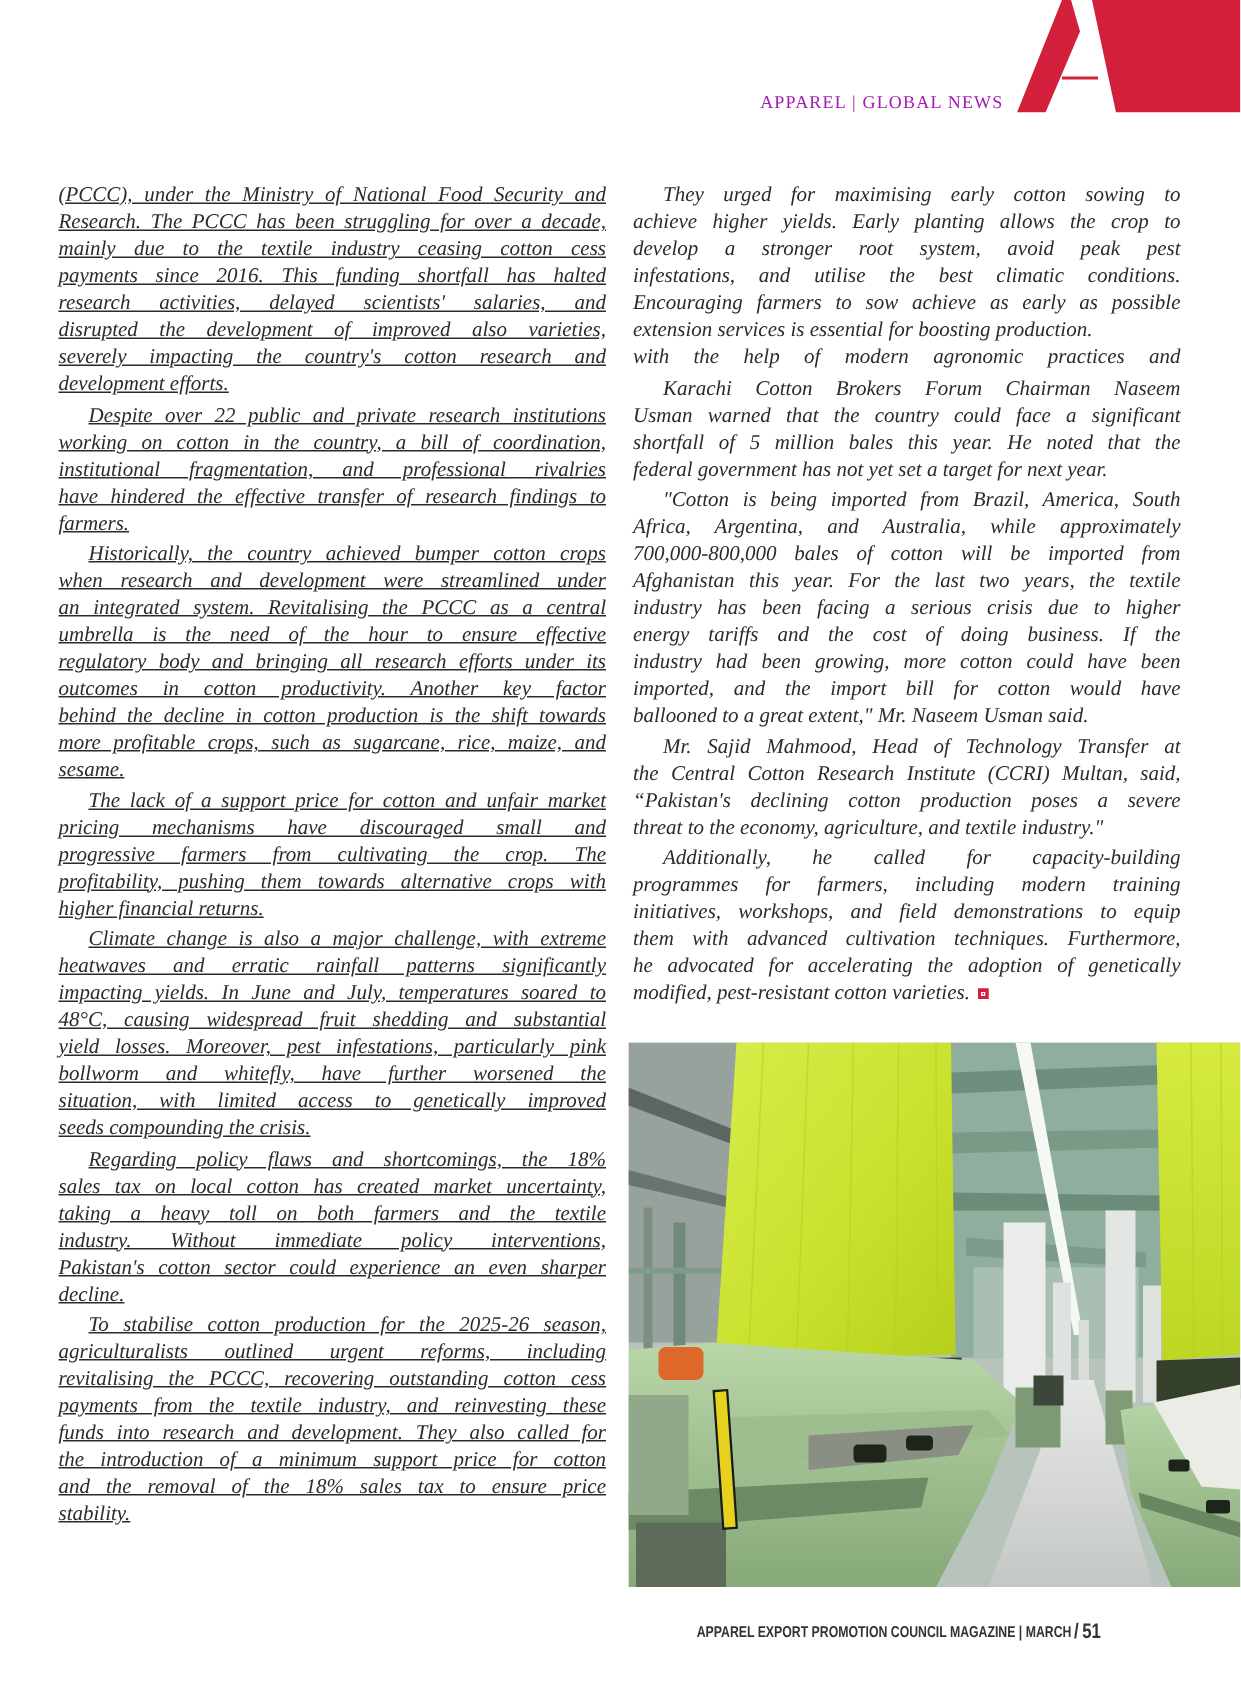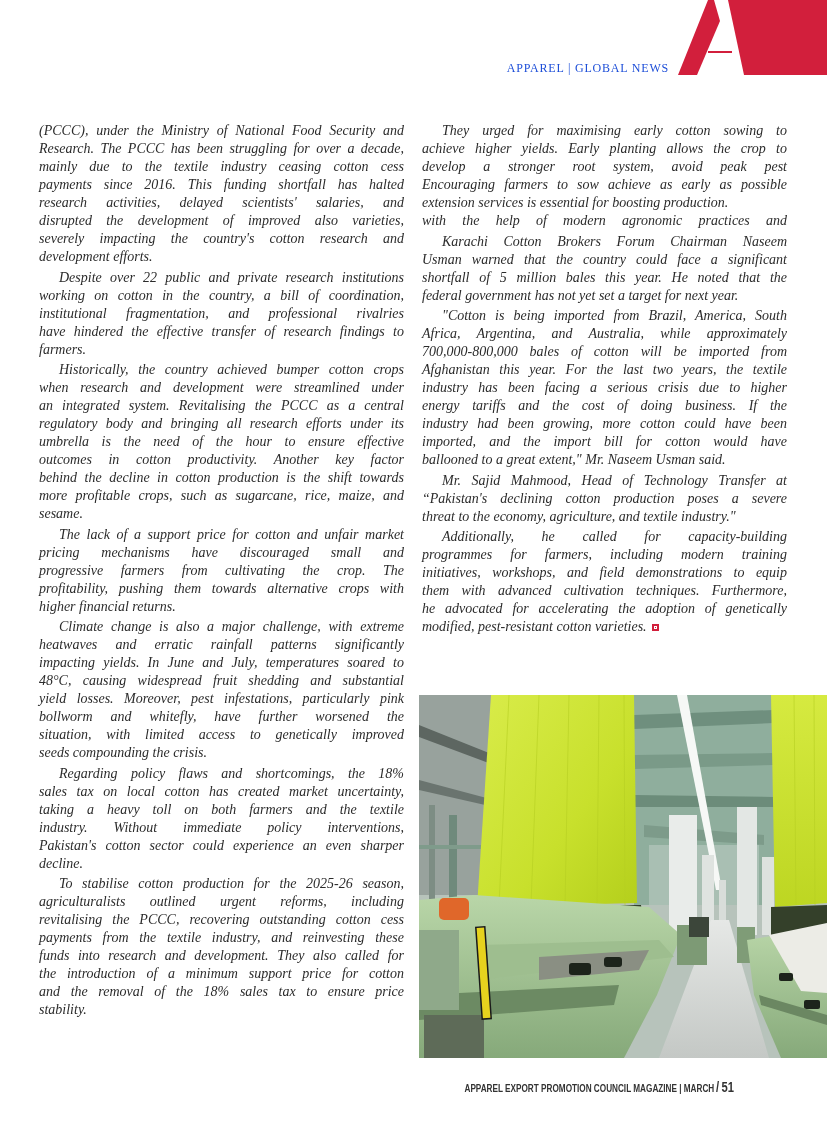--- a/index.html
+++ b/index.html
@@ -6,28 +6,28 @@
   body {
     width: 827px; height: 1122px; position: relative; overflow: hidden;
     background: #ffffff;
     --brand: #d21f3c;
     --ink: #2b2b2b;
   }
   .logo { position: absolute; left: 677px; top: 0; width: 150px; height: 75px; }
   .section-label {
     position: absolute; right: 158px; top: 61px;
     font-family: "Liberation Serif", serif; font-size: 12px; letter-spacing: 0.8px;
-    color: #1d4ed8; white-space: nowrap;
+    color: #a21caf; white-space: nowrap;
   }
   .col {
     position: absolute; top: 122px; width: 365px;
     font-family: "Liberation Serif", serif; font-style: italic;
     font-size: 14px; line-height: 18px; color: var(--ink);
   }
-  .col-left { left: 39px; }
+  .col-left { left: 39px; text-decoration: underline; }
   .col-right { left: 422px; }
   .para { margin-bottom: 2.5px; }
   .line { text-align: justify; text-align-last: justify; }
   .line.last { text-align-last: left; }
   .line.first { text-indent: 20px; }
   .para.cont .line.first { text-indent: 0; }
   .end-mark {
     display: inline-block; width: 7px; height: 7px; margin-left: 5px;
     background: var(--brand); position: relative; top: 0px;
     box-sizing: border-box; border: 2px solid var(--brand);
@@ -73,22 +73,22 @@
       <div class="line first">Despite over 22 public and private research institutions</div>
       <div class="line">working on cotton in the country, a bill of coordination,</div>
       <div class="line">institutional fragmentation, and professional rivalries</div>
       <div class="line">have hindered the effective transfer of research findings to</div>
       <div class="line last">farmers.</div>
     </div>
     <div class="para">
       <div class="line first">Historically, the country achieved bumper cotton crops</div>
       <div class="line">when research and development were streamlined under</div>
       <div class="line">an integrated system. Revitalising the PCCC as a central</div>
+      <div class="line">umbrella is the need of the hour to ensure effective</div>
       <div class="line">regulatory body and bringing all research efforts under its</div>
-      <div class="line">umbrella is the need of the hour to ensure effective</div>
       <div class="line">outcomes in cotton productivity. Another key factor</div>
       <div class="line">behind the decline in cotton production is the shift towards</div>
       <div class="line">more profitable crops, such as sugarcane, rice, maize, and</div>
       <div class="line last">sesame.</div>
     </div>
     <div class="para">
       <div class="line first">The lack of a support price for cotton and unfair market</div>
       <div class="line">pricing mechanisms have discouraged small and</div>
       <div class="line">progressive farmers from cultivating the crop. The</div>
       <div class="line">profitability, pushing them towards alternative crops with</div>
@@ -121,20 +121,21 @@
       <div class="line">the introduction of a minimum support price for cotton</div>
       <div class="line">and the removal of the 18% sales tax to ensure price</div>
       <div class="line last">stability.</div>
     </div>
   </div>
 <div class="col col-right">
     <div class="para">
       <div class="line first">They urged for maximising early cotton sowing to</div>
       <div class="line">achieve higher yields. Early planting allows the crop to</div>
       <div class="line">develop a stronger root system, avoid peak pest</div>
+      <div class="line">infestations, and utilise the best climatic conditions.</div>
       <div class="line">Encouraging farmers to sow achieve as early as possible</div>
       <div class="line last">extension services is essential for boosting production.</div>
       <div class="line">with the help of modern agronomic practices and</div>
     </div>
     <div class="para">
       <div class="line first">Karachi Cotton Brokers Forum Chairman Naseem</div>
       <div class="line">Usman warned that the country could face a significant</div>
       <div class="line">shortfall of 5 million bales this year. He noted that the</div>
       <div class="line last">federal government has not yet set a target for next year.</div>
     </div>
@@ -144,20 +145,21 @@
       <div class="line">700,000-800,000 bales of cotton will be imported from</div>
       <div class="line">Afghanistan this year. For the last two years, the textile</div>
       <div class="line">industry has been facing a serious crisis due to higher</div>
       <div class="line">energy tariffs and the cost of doing business. If the</div>
       <div class="line">industry had been growing, more cotton could have been</div>
       <div class="line">imported, and the import bill for cotton would have</div>
       <div class="line last">ballooned to a great extent," Mr. Naseem Usman said.</div>
     </div>
     <div class="para">
       <div class="line first">Mr. Sajid Mahmood, Head of Technology Transfer at</div>
+      <div class="line">the Central Cotton Research Institute (CCRI) Multan, said,</div>
       <div class="line">“Pakistan's declining cotton production poses a severe</div>
       <div class="line last">threat to the economy, agriculture, and textile industry."</div>
     </div>
     <div class="para">
       <div class="line first">Additionally, he called for capacity-building</div>
       <div class="line">programmes for farmers, including modern training</div>
       <div class="line">initiatives, workshops, and field demonstrations to equip</div>
       <div class="line">them with advanced cultivation techniques. Furthermore,</div>
       <div class="line">he advocated for accelerating the adoption of genetically</div>
       <div class="line last">modified, pest-resistant cotton varieties.<span class="end-mark"></span></div>

